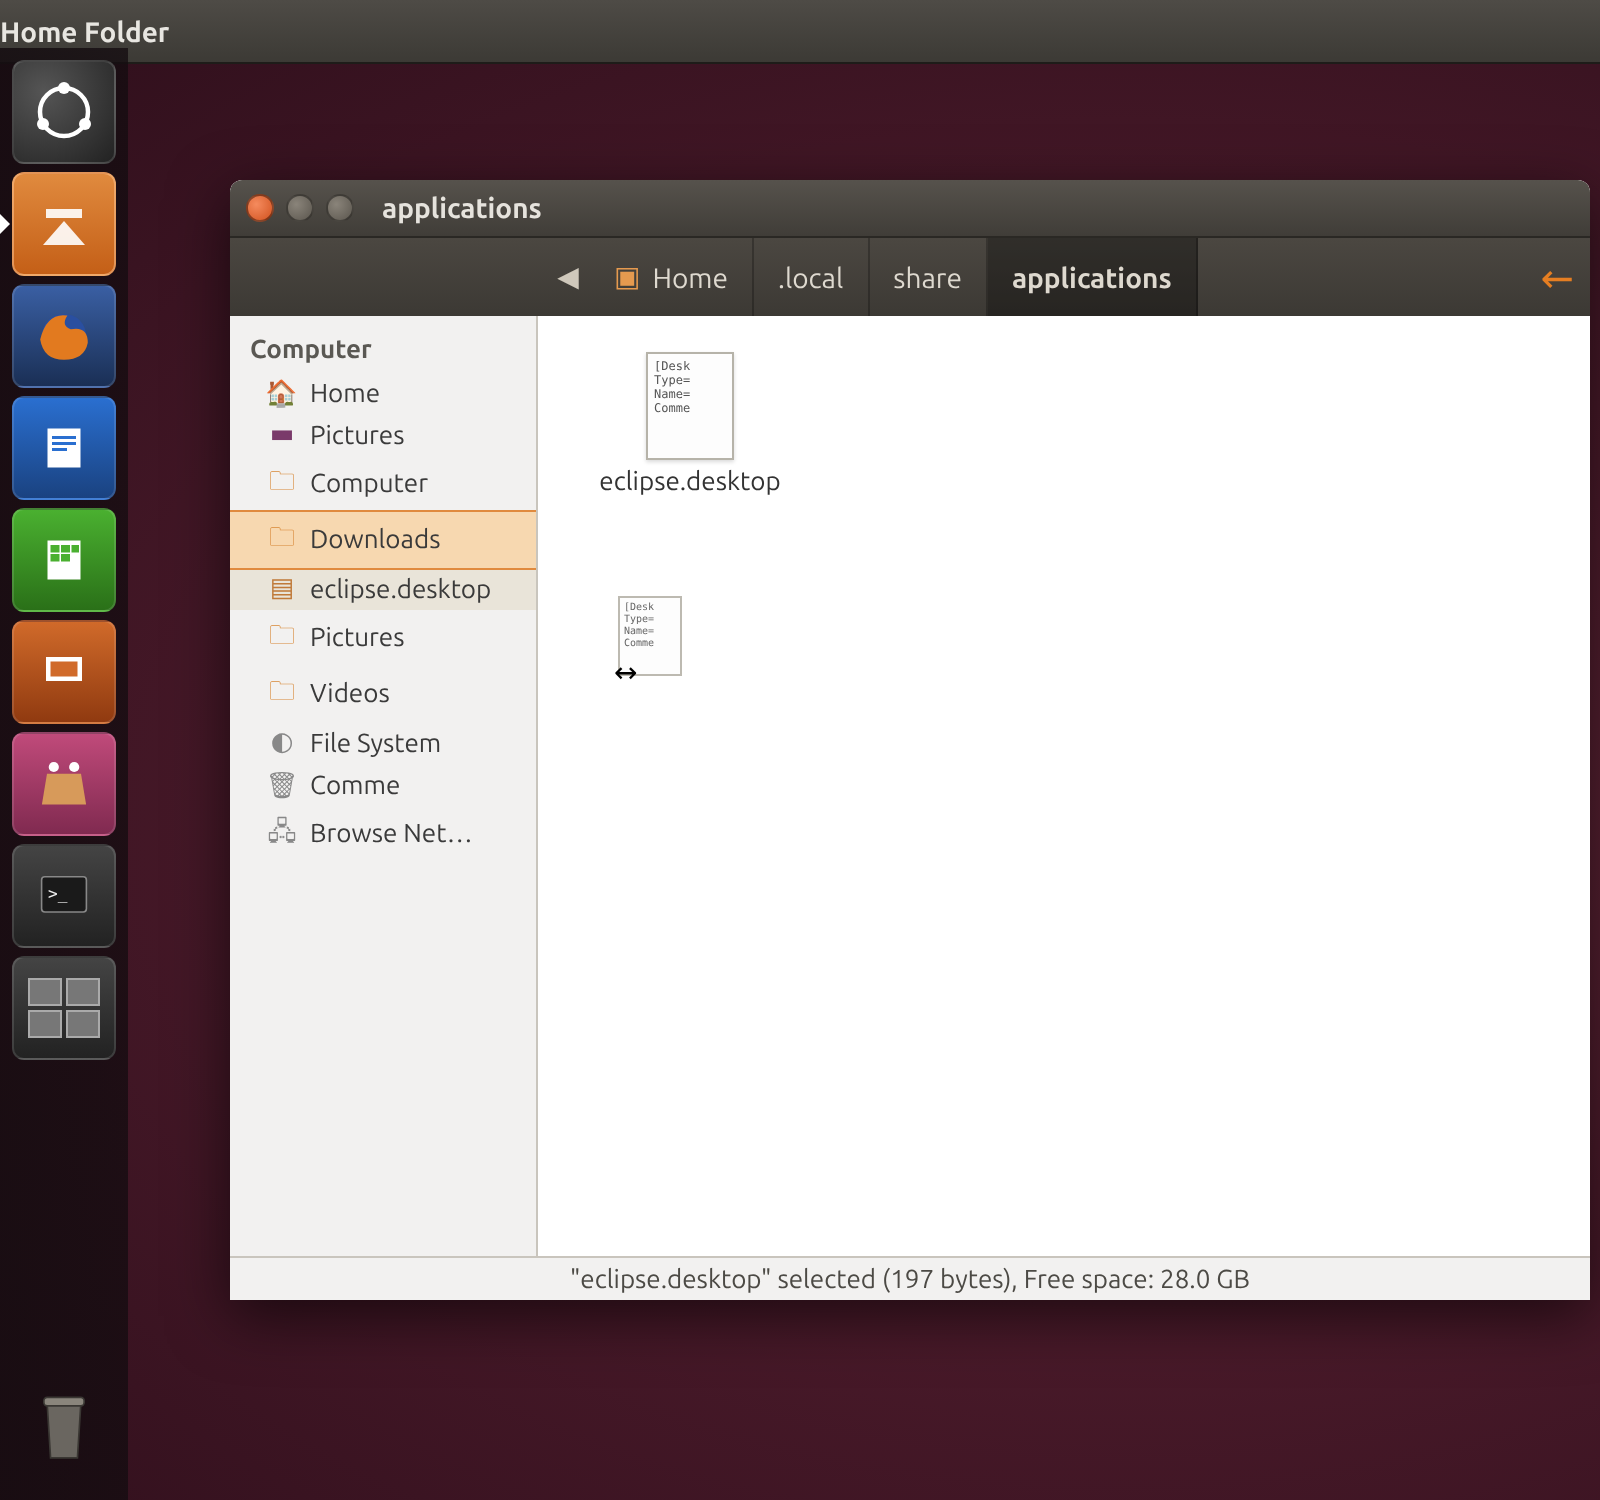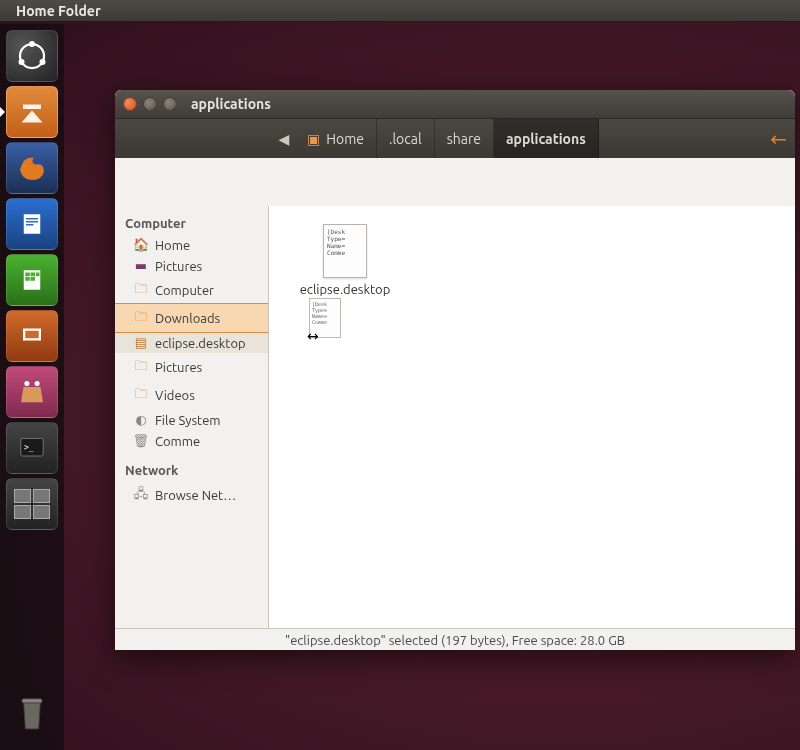--- a/index.html
+++ b/index.html
@@ -5,23 +5,23 @@
   * { box-sizing: border-box; margin: 0; padding: 0; }
   html, body { width: 800px; height: 750px; overflow: hidden; font-family: "Ubuntu", "DejaVu Sans", sans-serif; font-size: 13px; }
   body {
     background: radial-gradient(ellipse 900px 600px at 70% 55%, #6b2b3d 0%, #4a1a2a 40%, #2a0d19 100%);
     position: relative;
     color: #3c3c3c;
   }
 
   
   .top-panel {
-    position: absolute; top: 0; left: 0; right: 0; height: 22px;
+    position: absolute; top: 0; left: 0; right: 0; height: 32px;
     background: linear-gradient(#4e4b46, #3c3a35);
-    color: #e8e6e1; display:flex; align-items:center; padding:0 16px;
+    color: #e8e6e1; display:flex; align-items:center; padding:0 0;
     font-size: 14px; font-weight: bold;
     border-bottom: 1px solid #1e1c19;
   }
 
   
   .launcher {
     position: absolute; top: 24px; left: 0; width: 64px; bottom: 0;
     background: linear-gradient(to right, rgba(20,12,16,0.85), rgba(20,12,16,0.78));
     padding-top: 6px;
     display: flex; flex-direction: column; align-items: center; gap: 4px;
@@ -93,21 +93,21 @@
   .crumb {
     display:flex; align-items:center; padding:0 12px; gap:6px; font-size:14px;
     border-right:1px solid rgba(0,0,0,0.25);
     cursor:pointer;
   }
   .crumb.active { background: rgba(0,0,0,0.35); font-weight:bold; }
   .crumb .home-mini { color:#e59a4f; font-size:14px; }
   .toolbar-right { position:absolute; right:8px; top:0; bottom:0; display:flex; align-items:center; gap:10px;}
   .toolbar-right span { color:#e57e22; font-size:20px; cursor:pointer;}
 
-  .window-body { flex:1; display:flex; min-height:0;margin-top:48px;}
+  .window-body { flex:1; display:flex; min-height:0;}
 
   
   .sidebar {
     width: 154px; background:#f2f1f0; border-right:1px solid #c9c5bd;
     padding: 6px 0; overflow:hidden;
     position: relative;
   }
   .side-head { font-weight:bold; color:#5a5853; padding:4px 10px 4px 10px;}
   .side-item {
     display:flex; align-items:center; gap:6px; padding:3px 8px 3px 18px;
@@ -303,21 +303,20 @@
       <div class="side-item">
         <span class="side-ico" style="color:#888">◐</span>
         <span>File System</span>
         <span class="eject"></span>
       </div>
       <div class="side-item">
         <span class="side-ico" style="color:#888">🗑</span>
         <span>Comme</span>
       </div>
 
-      <div class="side-head" style="margin-top:8px">Network</div>
       <div class="side-item">
         <span class="side-ico" style="color:#888">🖧</span>
         <span>Browse Net…</span>
       </div>
     </div>
 
     <div class="content">
       <div class="file-item">
         <div class="file-icon">[Desk
 Type=

